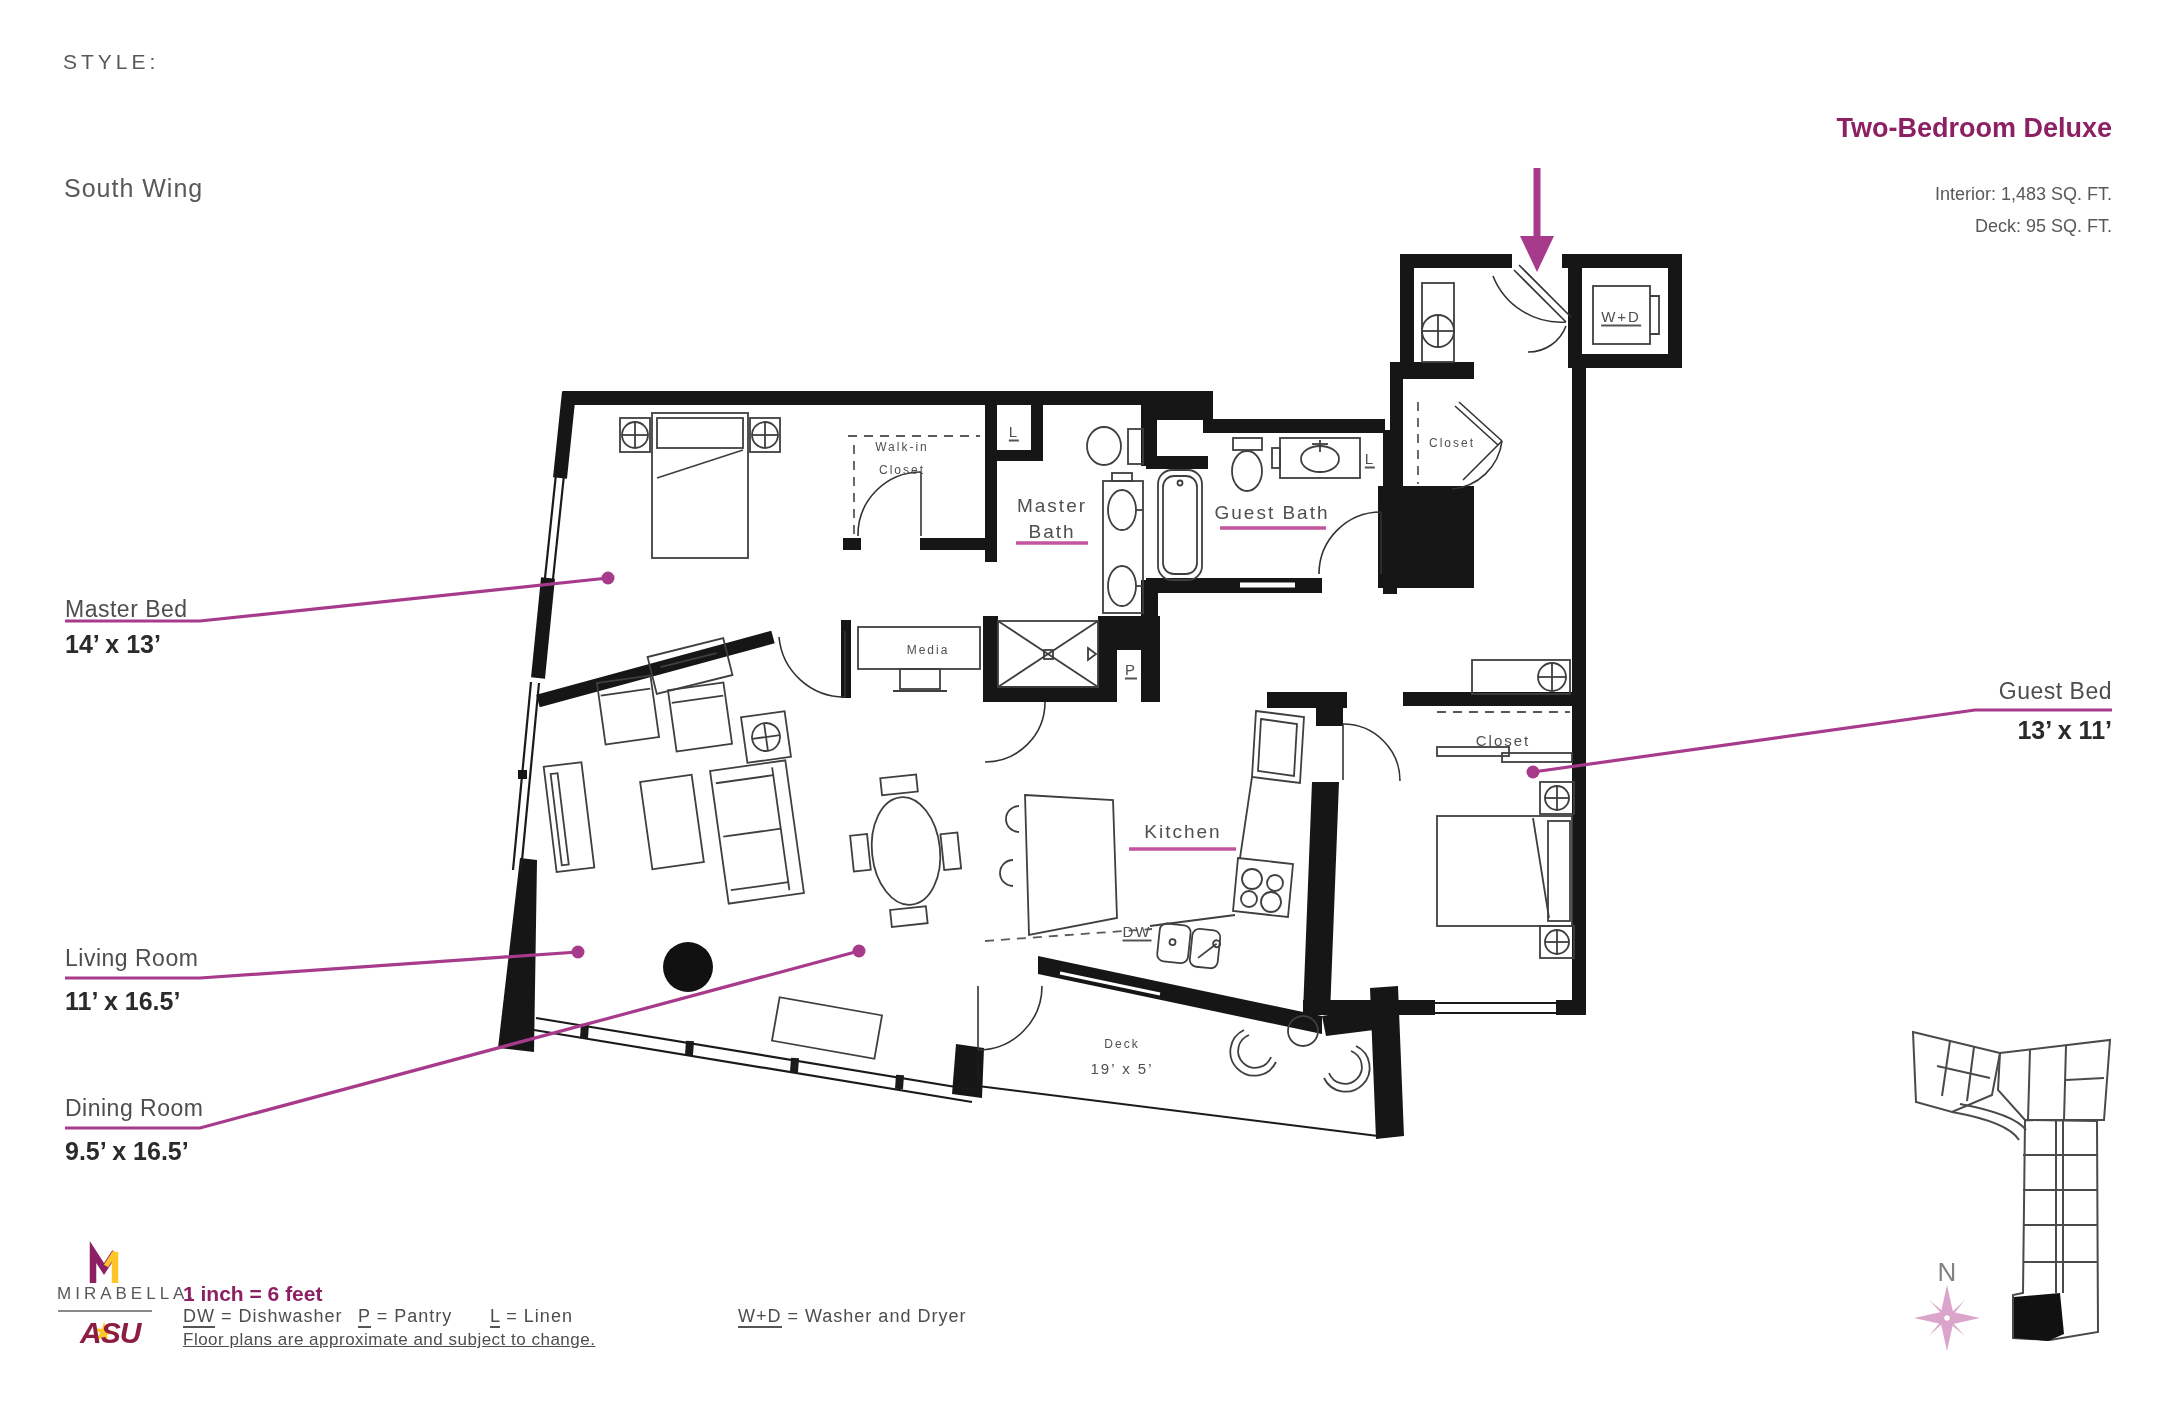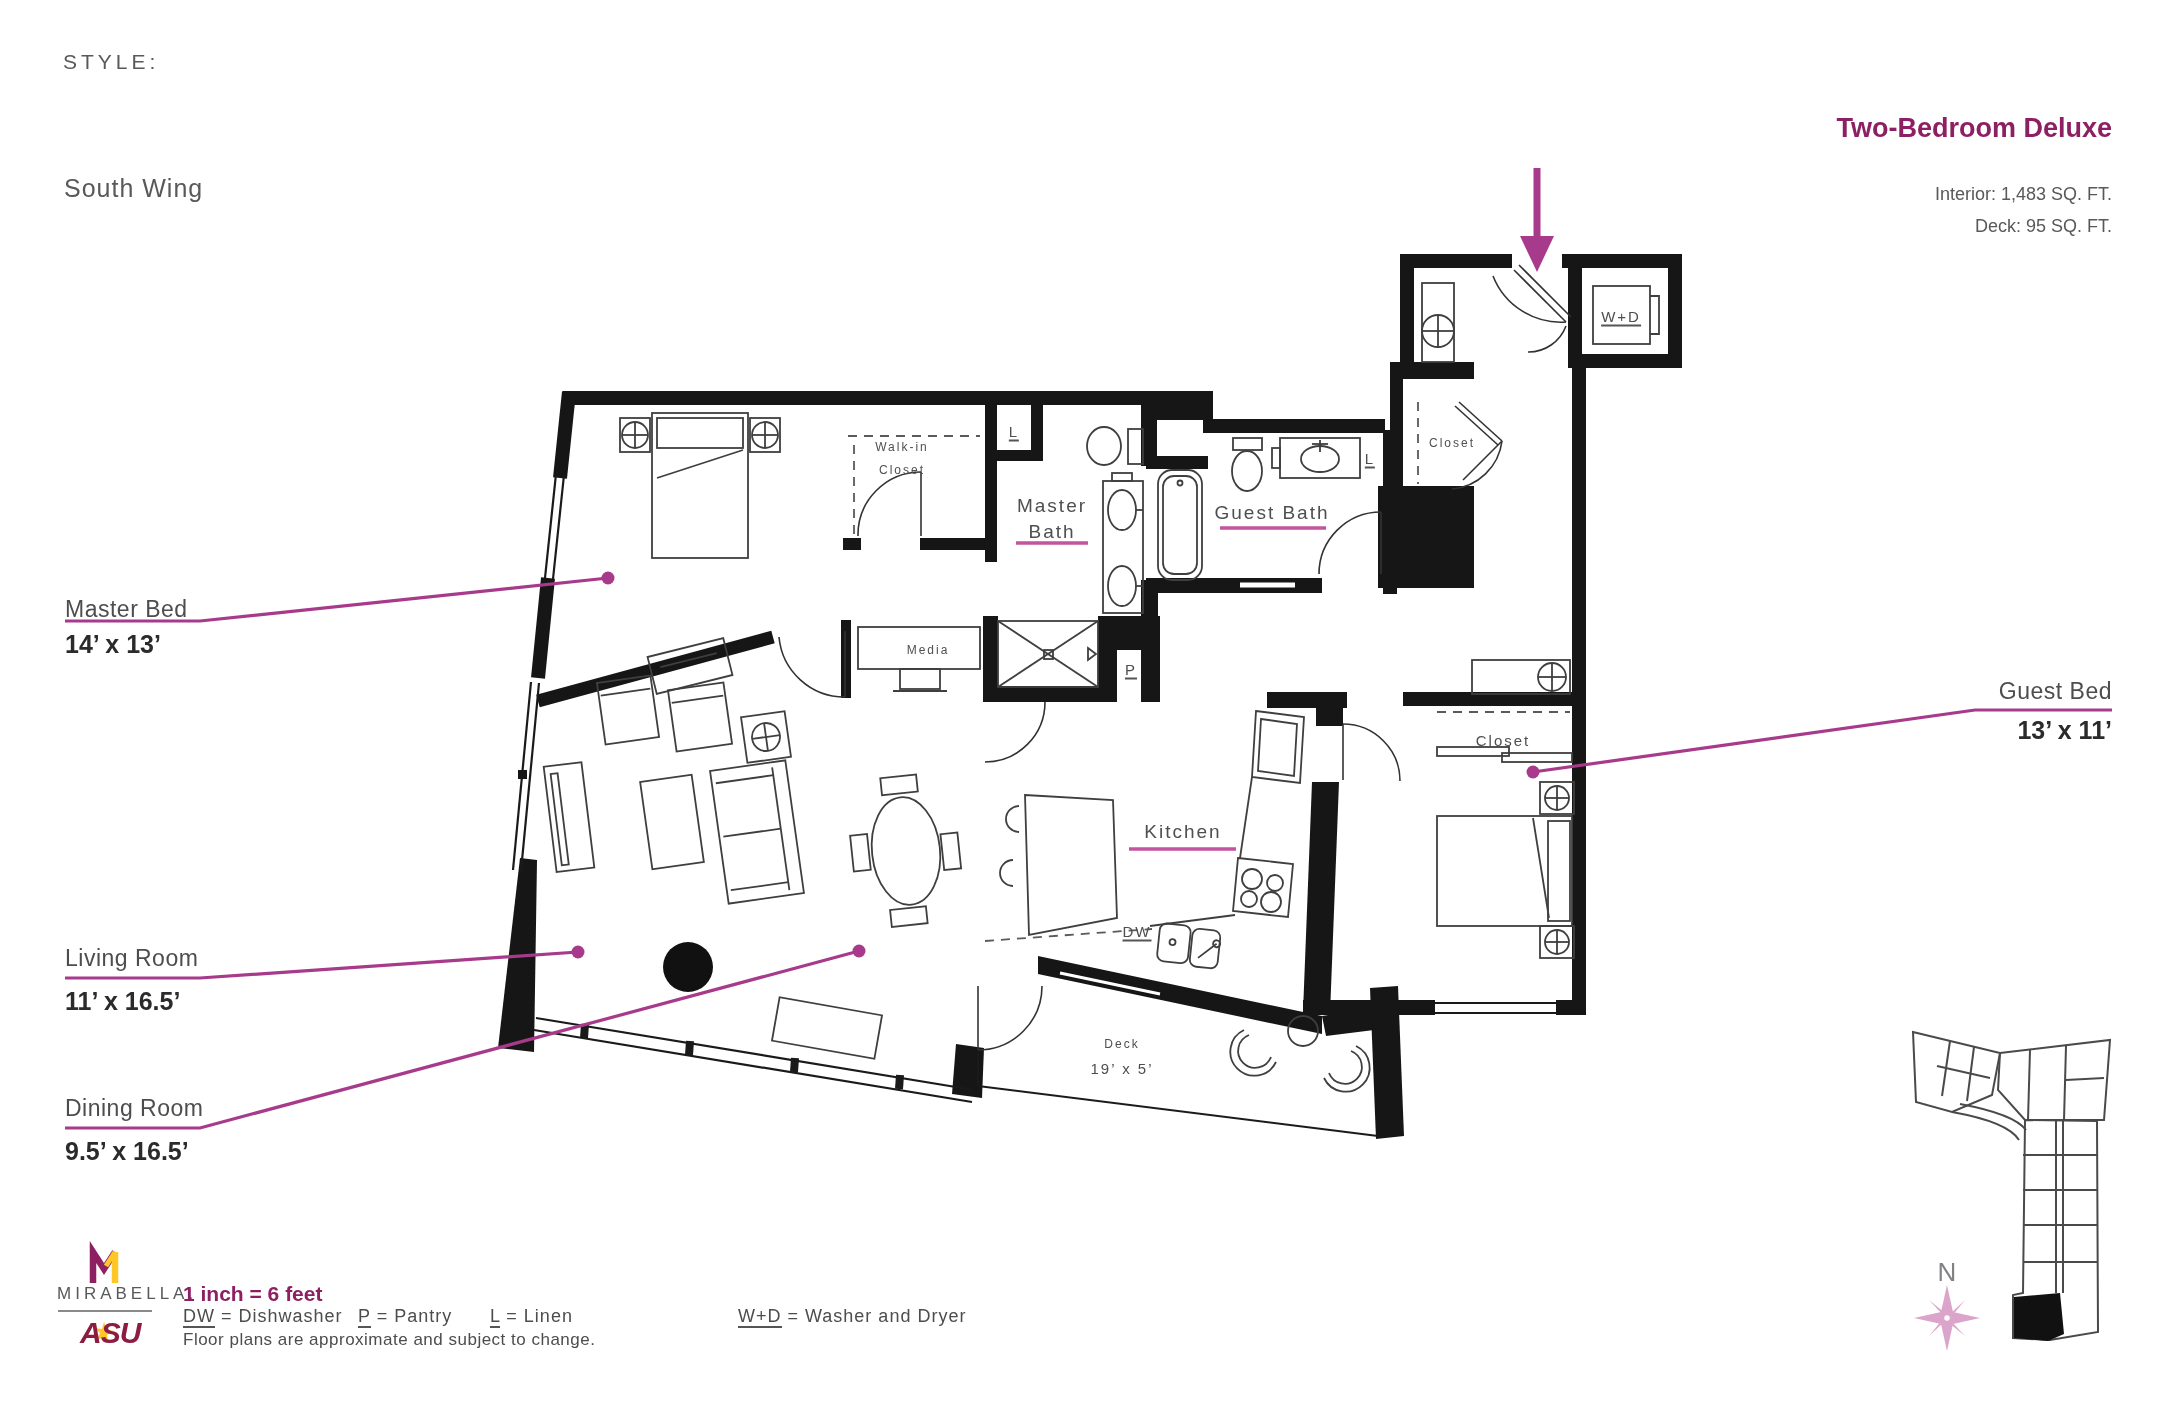--- a/index.html
+++ b/index.html
@@ -423,17 +423,17 @@
 <div class="abs plab-sm ctr" style="left:1370px;top:458px;"><span class="u">L</span></div>
 
 <div class="abs mirabella" style="left:57px;top:1284px;">MIRABELLA.</div>
 <div class="abs asu" style="left:80px;top:1316px;">ASU</div>
 
 <div class="abs scale-note" style="left:183px;top:1282px;">1 inch = 6 feet</div>
 <div class="abs leg" style="left:183px;top:1306px;"><span class="u">DW</span><span> = </span><span>Dishwasher</span></div>
 <div class="abs leg" style="left:358px;top:1306px;"><span class="u">P</span><span> = </span><span>Pantry</span></div>
 <div class="abs leg" style="left:490px;top:1306px;"><span class="u">L</span><span> = </span><span>Linen</span></div>
 <div class="abs leg" style="left:738px;top:1306px;"><span class="u">W+D</span><span> = </span><span>Washer and Dryer</span></div>
-<div class="abs note" style="left:183px;top:1330px;">Floor plans are approximate and subject to change.</div>
+<div class="abs note" style="left:183px;top:1330px;text-decoration:underline;">Floor plans are approximate and subject to change.</div>
 
 <div class="abs nlabel ctr" style="left:1947px;top:1272px;">N</div>
 
 </div>
 
 </body></html>

